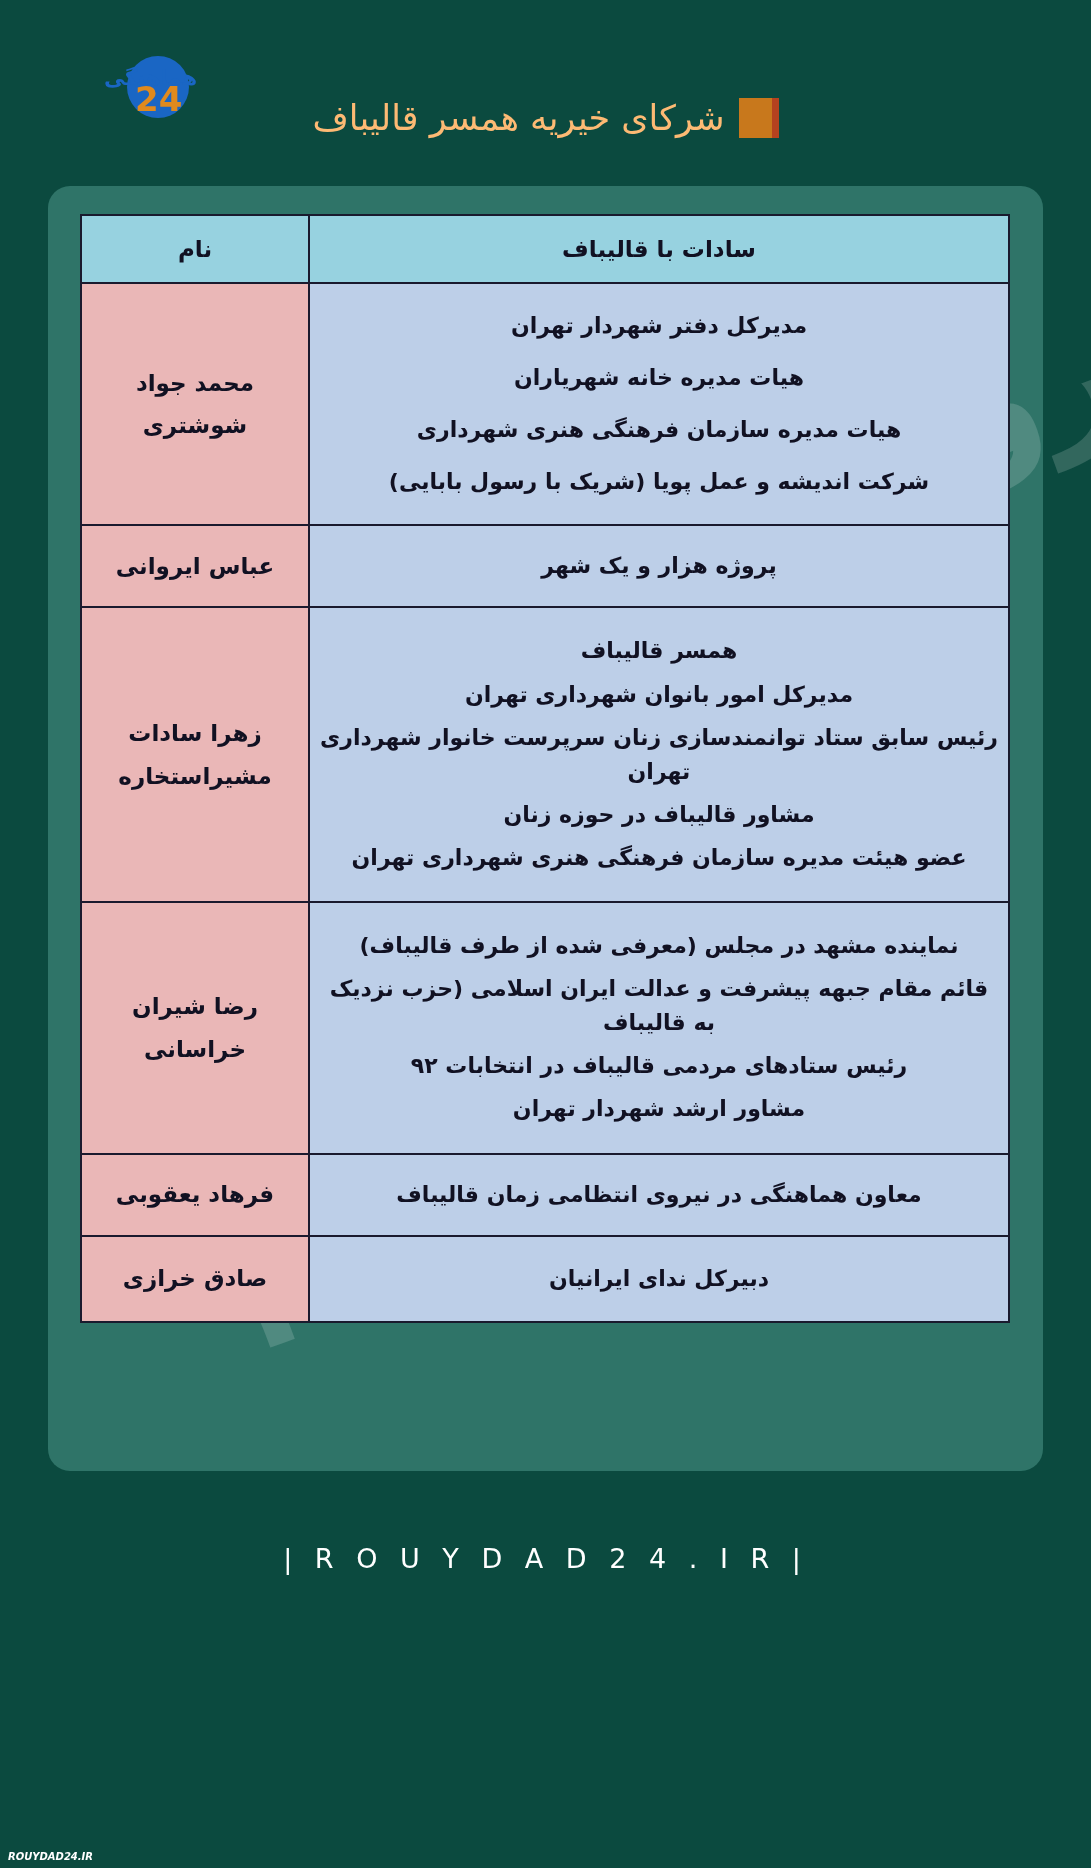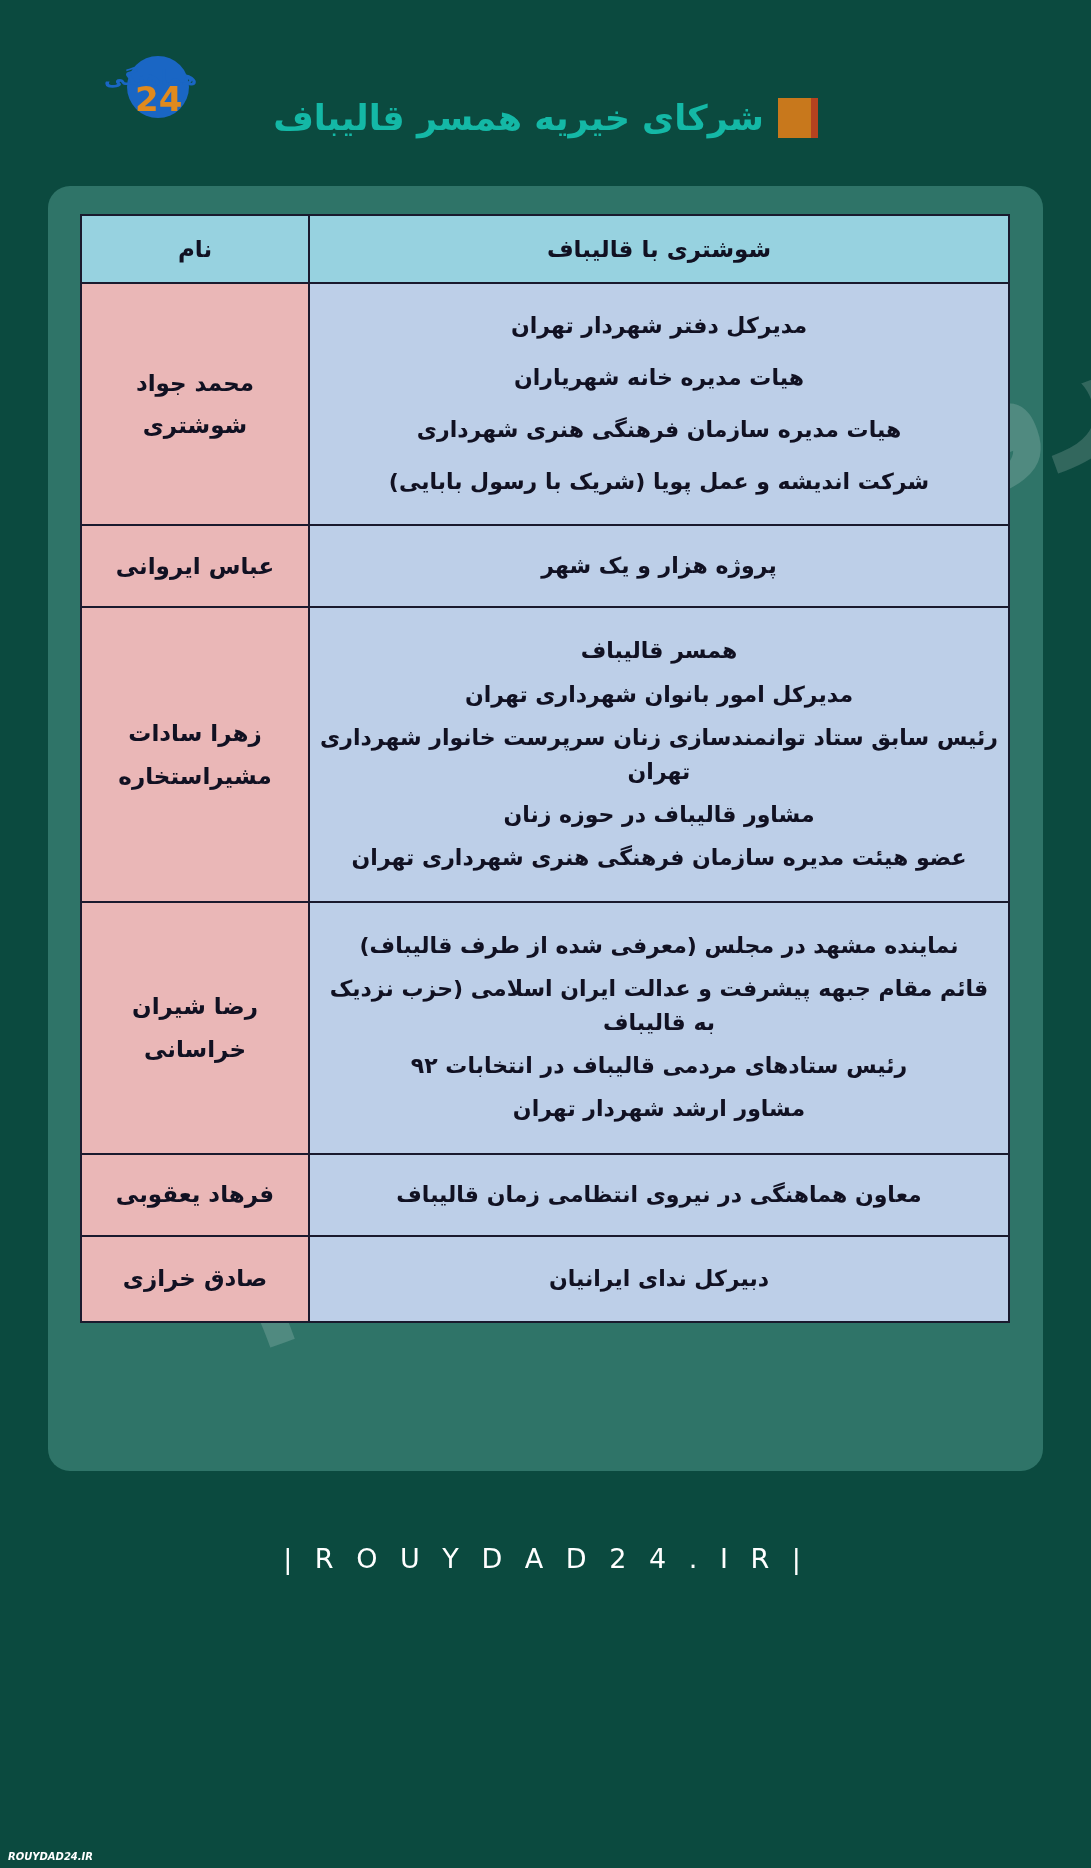--- a/index.html
+++ b/index.html
@@ -64,23 +64,23 @@
     gap: 14px;
     direction: rtl;
   }
   #title-mark {
     width: 40px; height: 40px;
     background: #c8781c;
     border-right: 7px solid #b5421f;
     flex: 0 0 auto;
   }
   #title-text {
-    color: #14b8a6;
+    color: #fdba74;
     font-size: 35px;
-    font-weight: bold;
+    font-weight: normal;
     letter-spacing: -1px;
     white-space: nowrap;
     direction: rtl;
   }
 
   
   #card {
     position: absolute;
     left: 48px; top: 186px;
     width: 995px; height: 1285px;
@@ -202,21 +202,21 @@
   <div class="wm" id="wm2">رویداد۲۴</div>
 
   <div id="table-wrap">
     <table id="main-table">
       <colgroup>
         <col class="col-desc">
         <col class="col-name">
       </colgroup>
       <thead>
         <tr>
-          <th class="hdr">شوشتری با قالیباف</th>
+          <th class="hdr">سادات با قالیباف</th>
           <th class="hdr">نام</th>
         </tr>
       </thead>
       <tbody>
 
         <tr>
           <td class="desc-cell">
             <div class="line">مدیرکل دفتر شهردار تهران</div>
             <div class="line">هیات مدیره خانه شهریاران</div>
             <div class="line">هیات مدیره سازمان فرهنگی هنری شهرداری</div>

